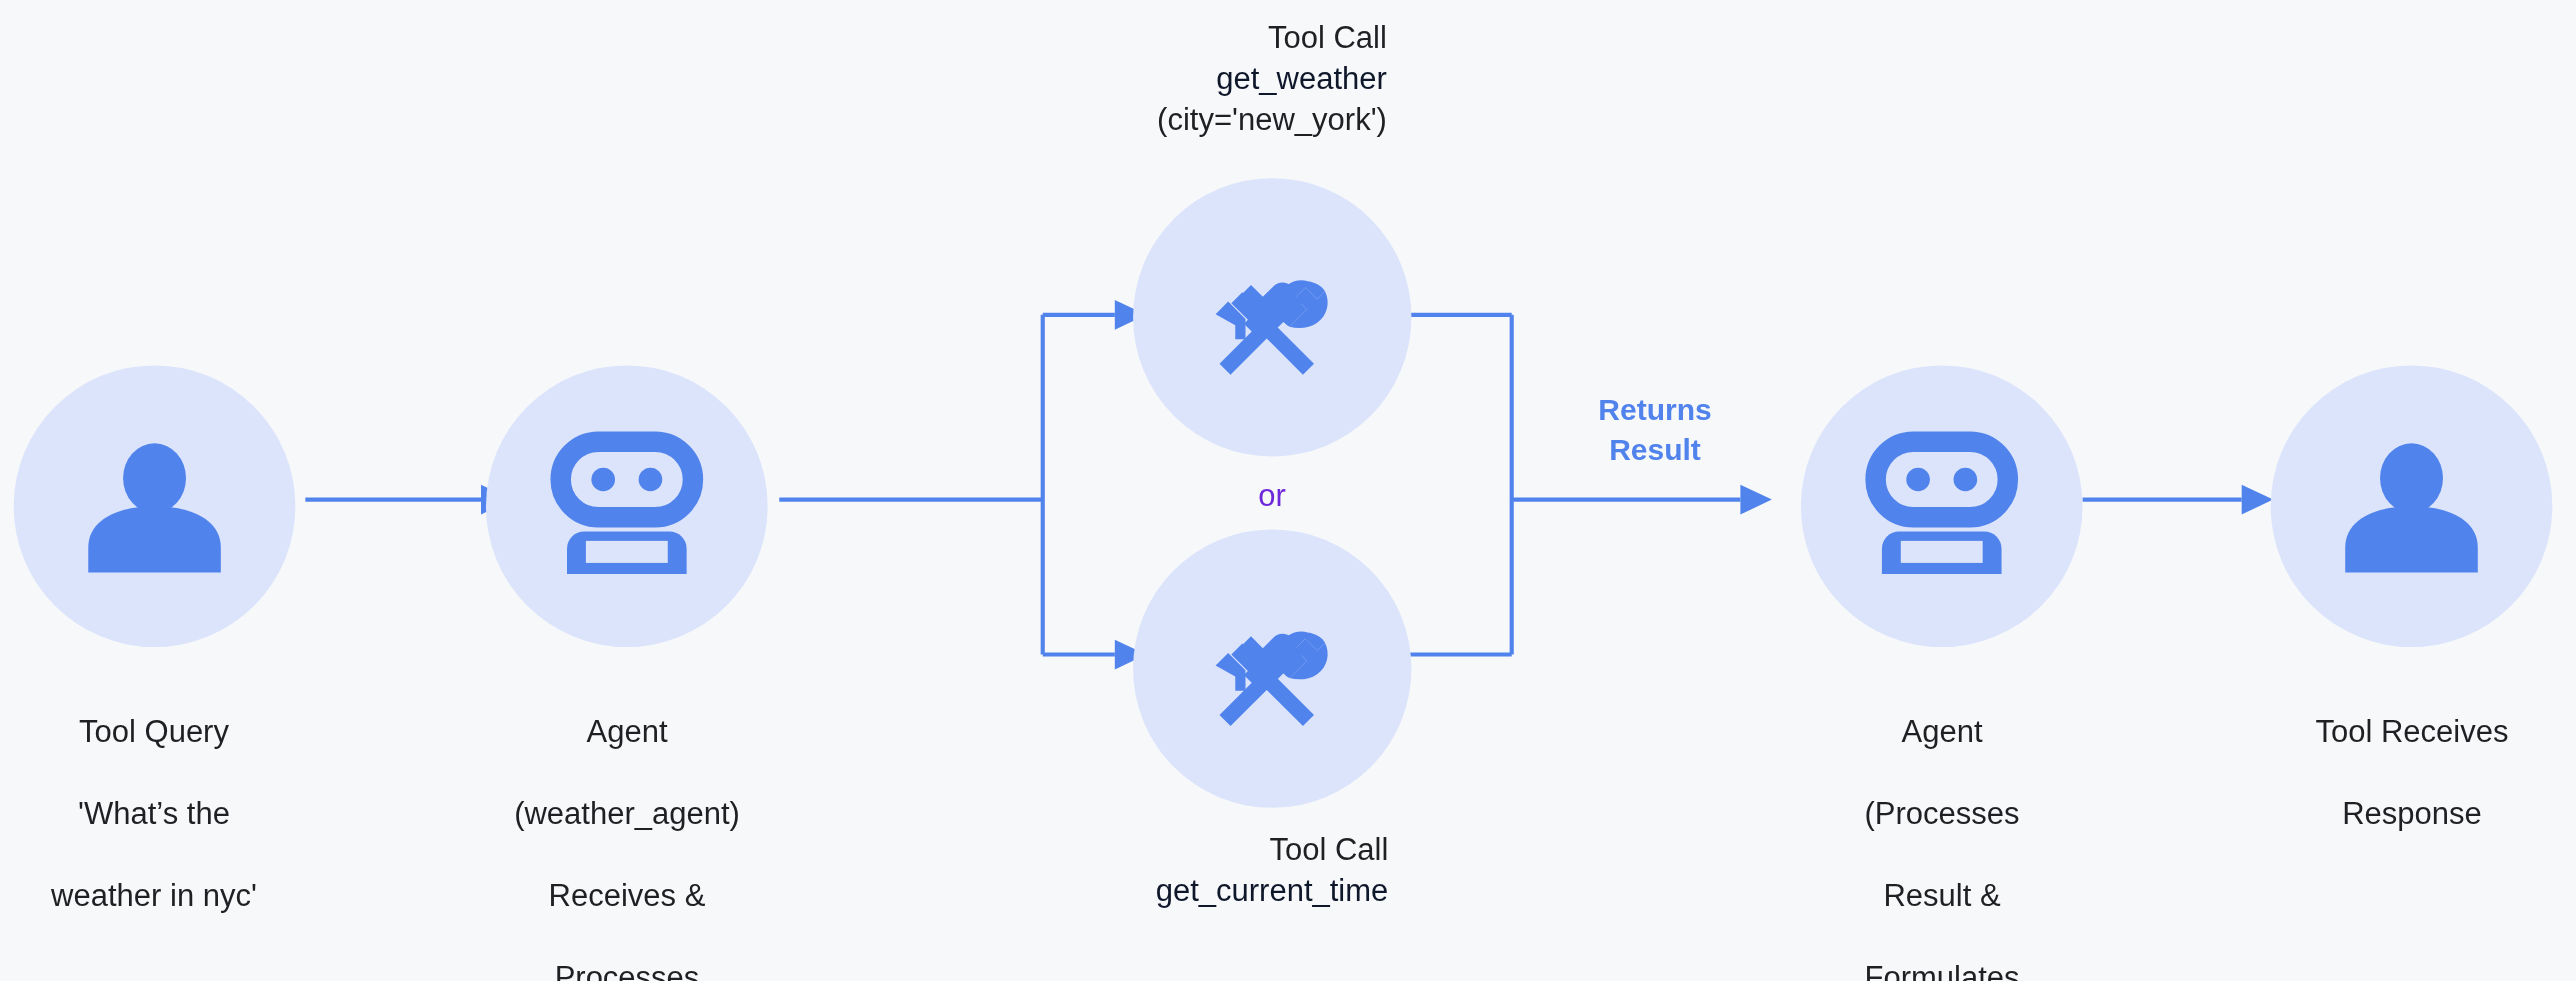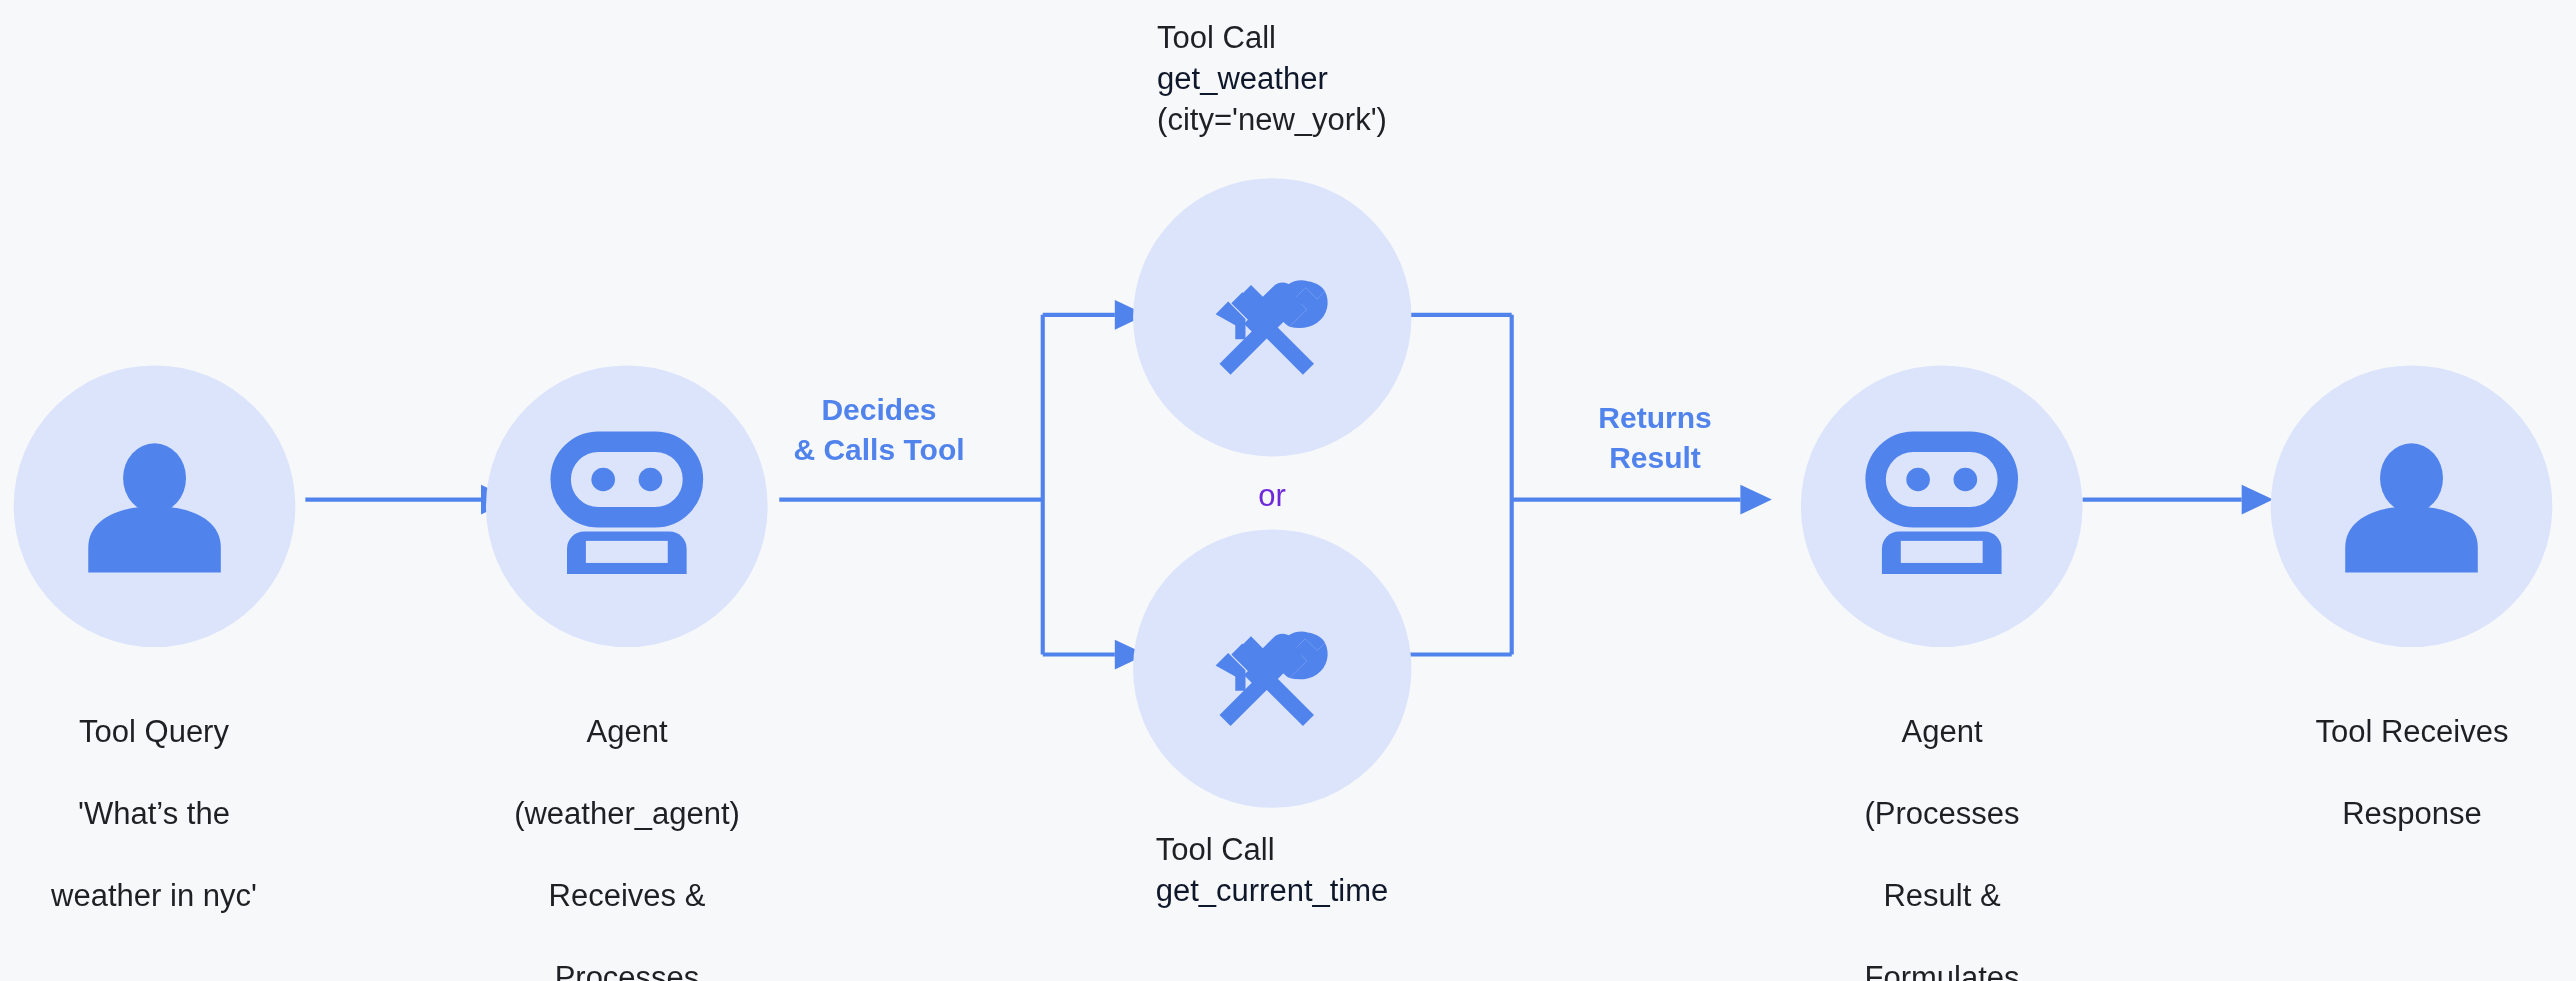--- a/index.html
+++ b/index.html
@@ -54,21 +54,21 @@
     font-size: 30px;
     line-height: 40px;
     font-weight: bold;
     color: #5183ec;
     white-space: pre-line;
     transform: translateX(-50%);
     font-family: "Liberation Sans", "DejaVu Sans", sans-serif;
   }
   .toolcall-label {
     position: absolute;
-    text-align: left;
+    text-align: right;
     transform: translateX(-50%);
     font-size: 31px;
     line-height: 41px;
     color: #1f2023;
   }
   .toolcall-label .fn {
     color: #0f172a;
     display: block;
   }
   .toolcall-label .line { display: block; }
@@ -194,24 +194,22 @@
     <span class="line">(city='new_york')</span>
   </div>
 
   <div class="toolcall-label" style="left:1272px; top:829px;">
     <span class="line">Tool Call</span>
     <span class="fn">get_current_time</span>
   </div>
 
   <div class="lbl lbl-or" style="left:1272px; top:475px; width:166px;">or</div>
 
-  <div class="edge-label" style="left:879px; top:390px; width:265px;">Decides
-&amp; Calls Tool</div>
-
-  <div class="edge-label" style="left:1639px; top:398px; width:249px;padding-left:32px;">Returns
+
+  <div class="edge-label" style="left:1639px; top:390px; width:249px;padding-left:32px;">Returns
 Result</div>
 
   <div class="lbl" style="left:154px; top:670px; width:332px;">
     <span>Tool Query</span><br>
     <span>'What’s the</span><br>
     <span>weather in nyc'</span>
   </div>
 
   <div class="lbl" style="left:627px; top:670px; width:348px;">
     <span>Agent</span><br>

